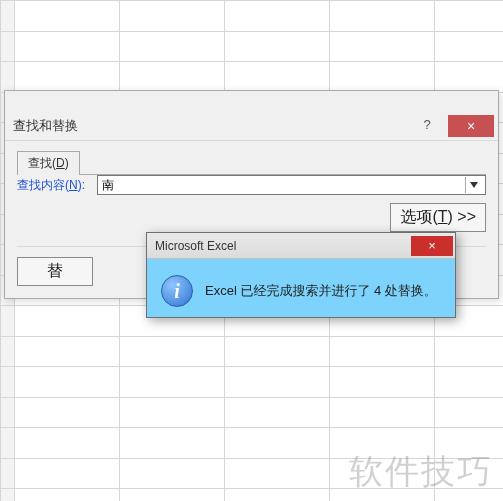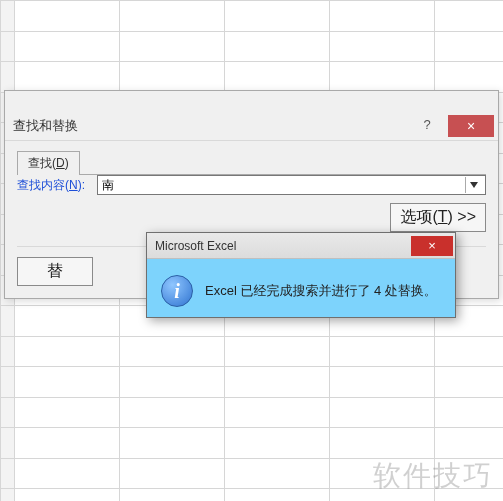--- a/index.html
+++ b/index.html
@@ -194,21 +194,21 @@
   .msg-actions {
     display: flex; justify-content: center;
     padding: 4px 0 12px 0;
   }
   .msg-actions .btn { min-width: 76px; text-align: center; }
 
   .watermark {
     position: absolute;
     right: 10px;
     bottom: 6px;
-    font-size: 28px;
+    font-size: 34px;
     color: rgba(120,120,120,0.35);
     font-family: "Microsoft YaHei", sans-serif;
     letter-spacing: 2px;
     pointer-events: none;
   }
 </style>
 </head>
 <body>
 
 <div class="grid">

